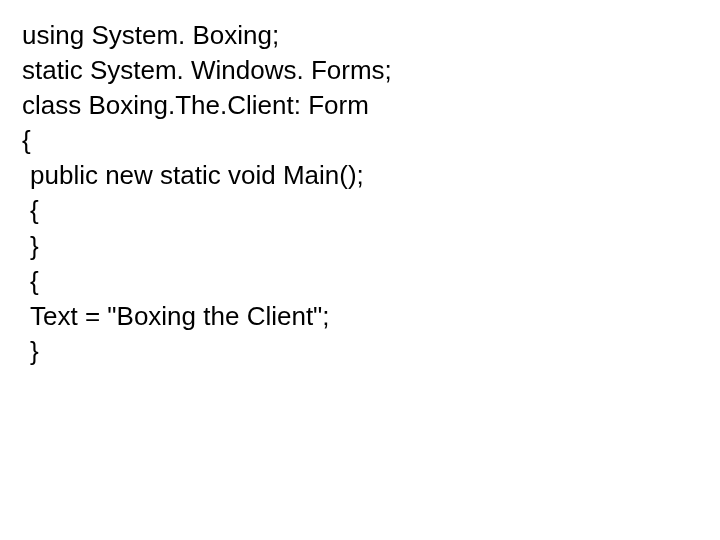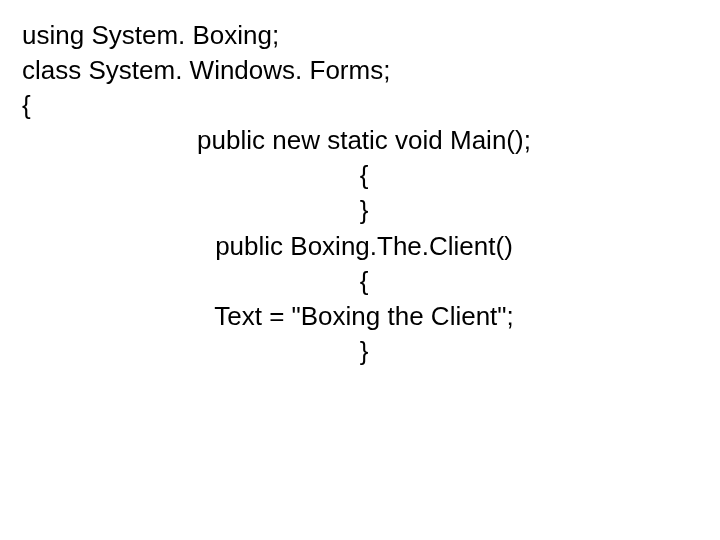--- a/index.html
+++ b/index.html
@@ -10,29 +10,29 @@
       line-height: 1.35;
       color: #000;
       background: #fff;
       width: 720px;
       height: 540px;
       box-sizing: border-box;
     }
     .code-line {
       white-space: pre;
     }
-    .indent-1 { padding-left: 8px; text-align: center; }
+    .indent-1 { padding-left: 8px; }
   </style>
 </head>
 <body>
 
 <div>
   <div class="code-line">using System. Boxing;</div>
-  <div class="code-line">class System. Windows. Forms;</div>
+  <div class="code-line">static System. Windows. Forms;</div>
+  <div class="code-line">class Boxing.The.Client: Form</div>
   <div class="code-line">{</div>
   <div class="code-line indent-1">public new static void Main();</div>
   <div class="code-line indent-1">{</div>
   <div class="code-line indent-1">}</div>
-  <div class="code-line indent-1">public Boxing.The.Client()</div>
   <div class="code-line indent-1">{</div>
   <div class="code-line indent-1">Text = "Boxing the Client";</div>
   <div class="code-line indent-1">}</div>
 </div>
 
 </body></html>

